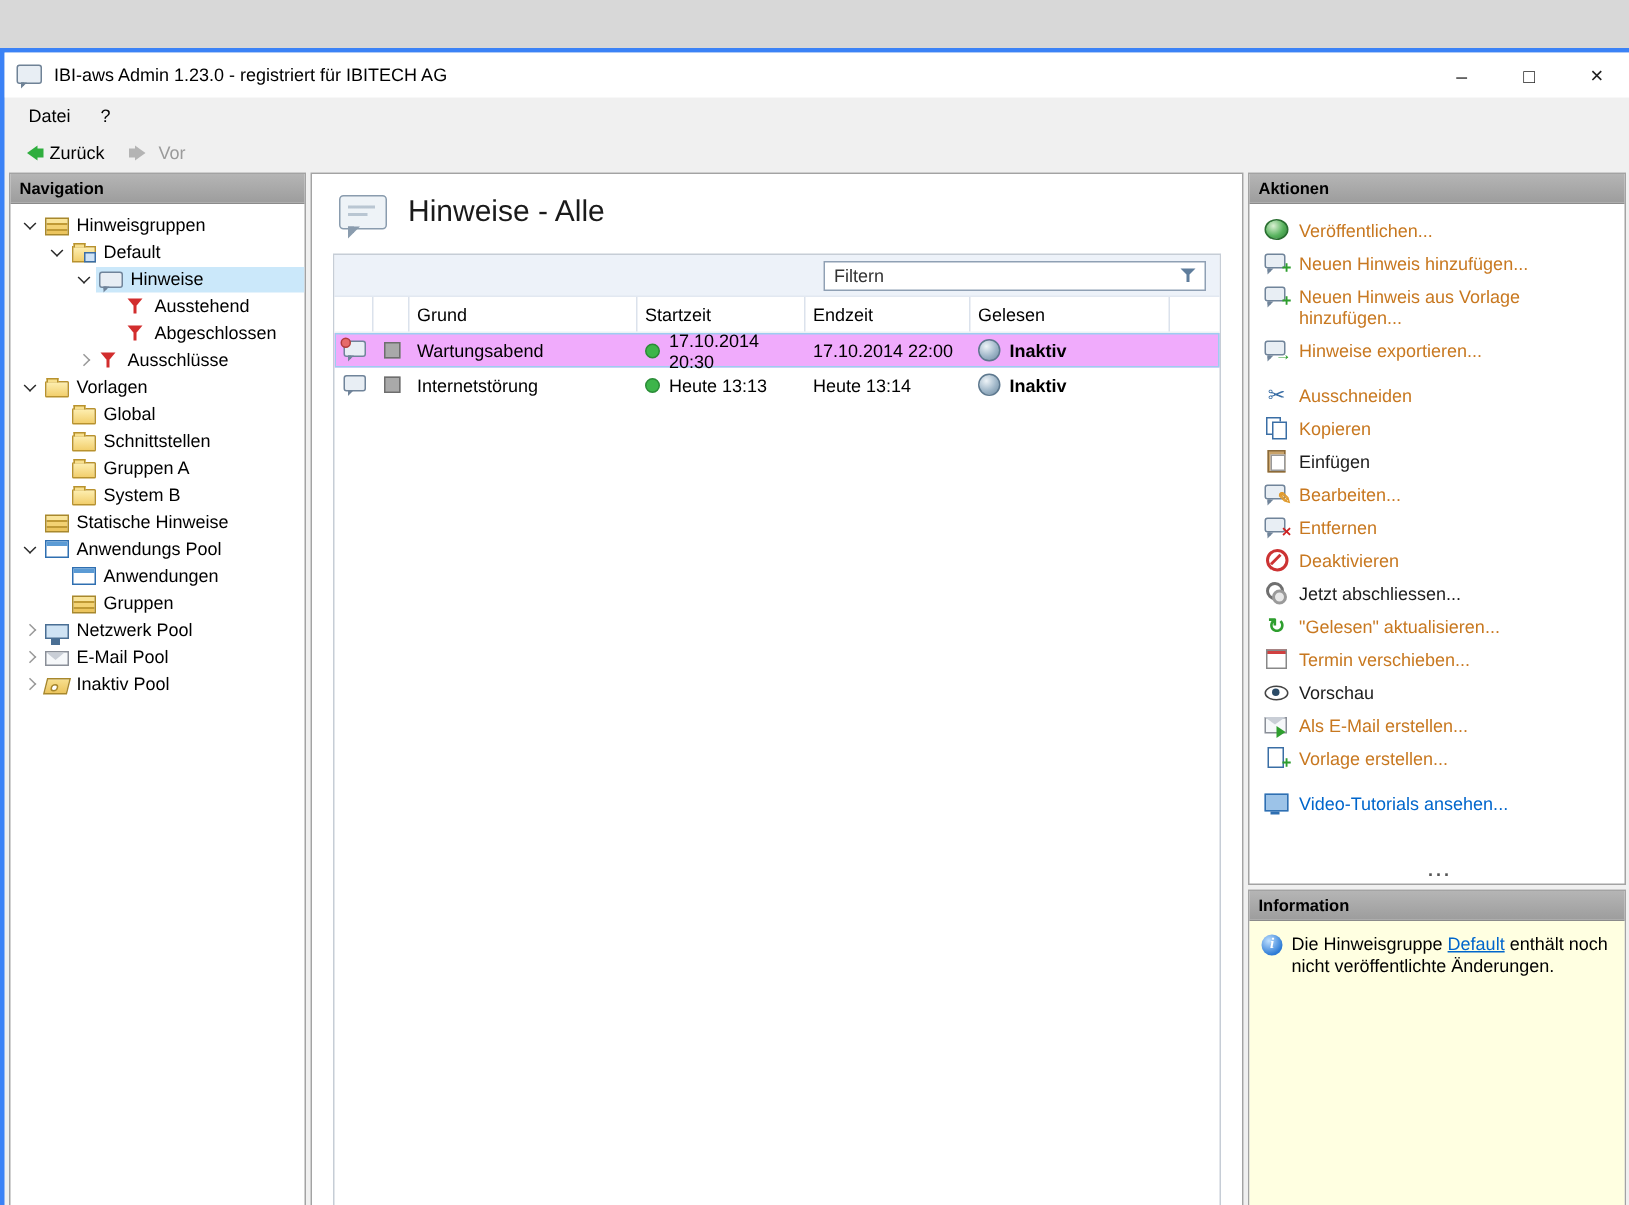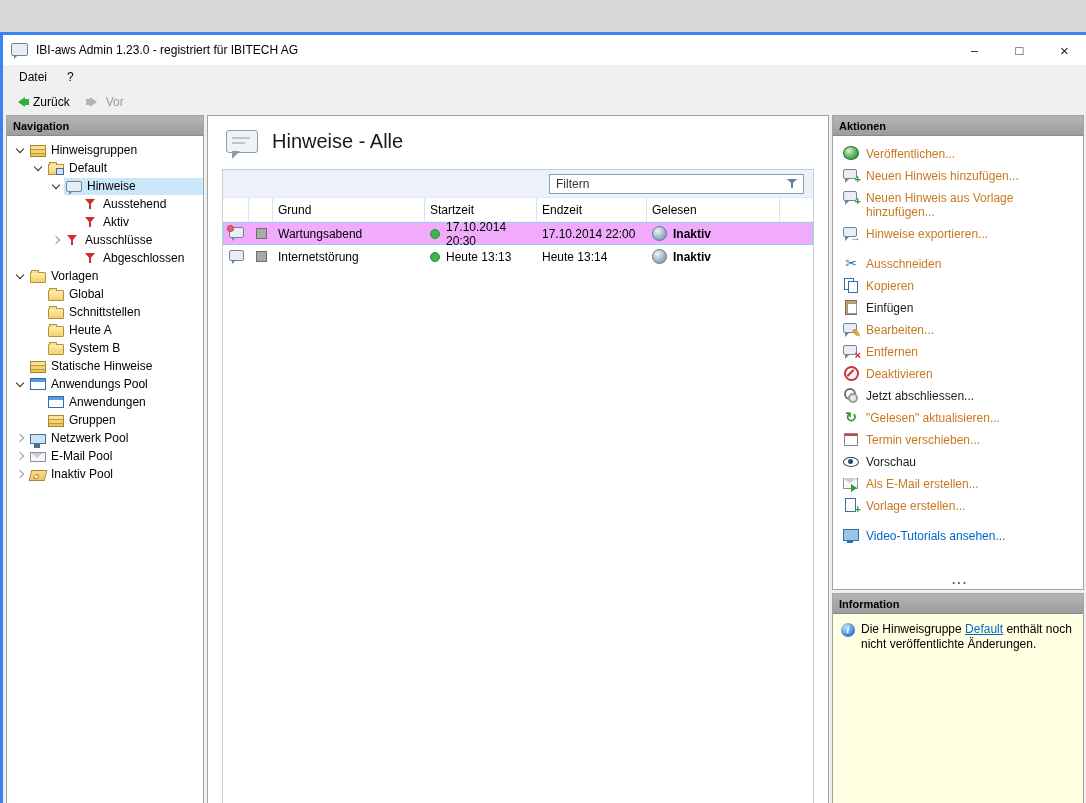--- a/index.html
+++ b/index.html
@@ -217,40 +217,32 @@
           <span class="tcontent">
               <span class="ticon i-funnel"></span>
               <span class="tlabel">Ausstehend</span>
             </span>
         </div>
         <div class="trow">
           <span class="ind l3"></span>
             <span class="chev leaf"></span>
           <span class="tcontent">
               <span class="ticon i-funnel"></span>
-              <span class="tlabel">Aktiv</span>
+              <span class="tlabel">Abgeschlossen</span>
             </span>
         </div>
         <div class="trow">
           <span class="ind l2"></span>
             <span class="chev col"></span>
           <span class="tcontent">
               <span class="ticon i-funnel"></span>
               <span class="tlabel">Ausschlüsse</span>
             </span>
         </div>
         <div class="trow">
-          <span class="ind l3"></span>
-            <span class="chev leaf"></span>
-          <span class="tcontent">
-              <span class="ticon i-funnel"></span>
-              <span class="tlabel">Abgeschlossen</span>
-            </span>
-        </div>
-        <div class="trow">
           <span class="ind l0"></span>
             <span class="chev exp"></span>
           <span class="tcontent">
               <span class="ticon i-folder"></span>
               <span class="tlabel">Vorlagen</span>
             </span>
         </div>
         <div class="trow">
           <span class="ind l1"></span>
             <span class="chev leaf"></span>
@@ -265,21 +257,21 @@
           <span class="tcontent">
               <span class="ticon i-folder"></span>
               <span class="tlabel">Schnittstellen</span>
             </span>
         </div>
         <div class="trow">
           <span class="ind l1"></span>
             <span class="chev leaf"></span>
           <span class="tcontent">
               <span class="ticon i-folder"></span>
-              <span class="tlabel">Heute A</span>
+              <span class="tlabel">Gruppen A</span>
             </span>
         </div>
         <div class="trow">
           <span class="ind l1"></span>
             <span class="chev leaf"></span>
           <span class="tcontent">
               <span class="ticon i-folder"></span>
               <span class="tlabel">System B</span>
             </span>
         </div>

